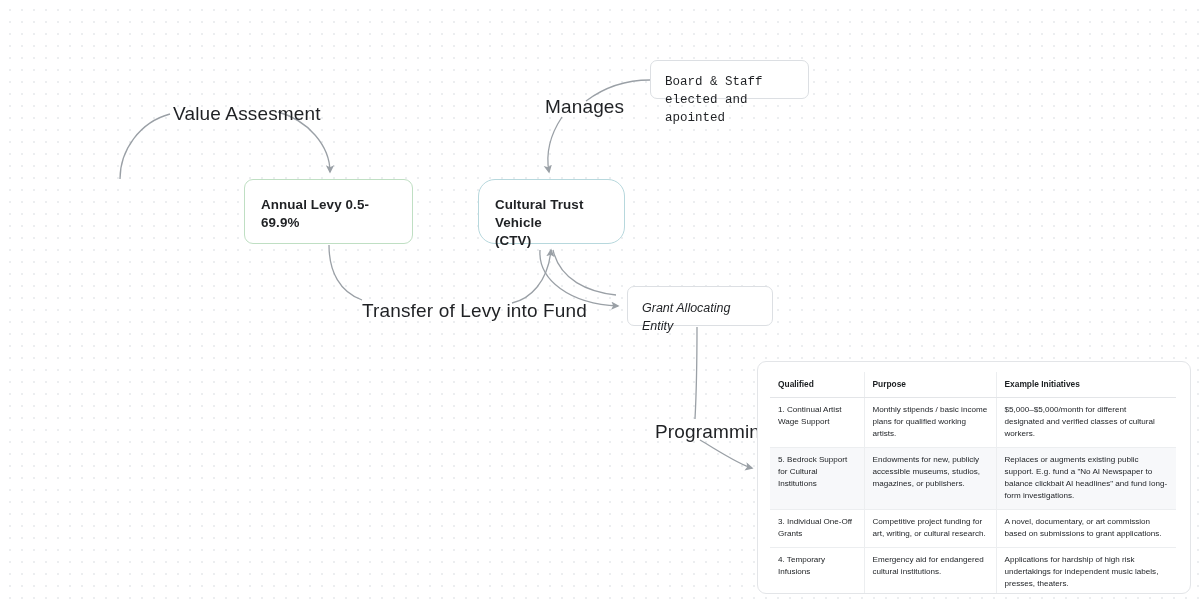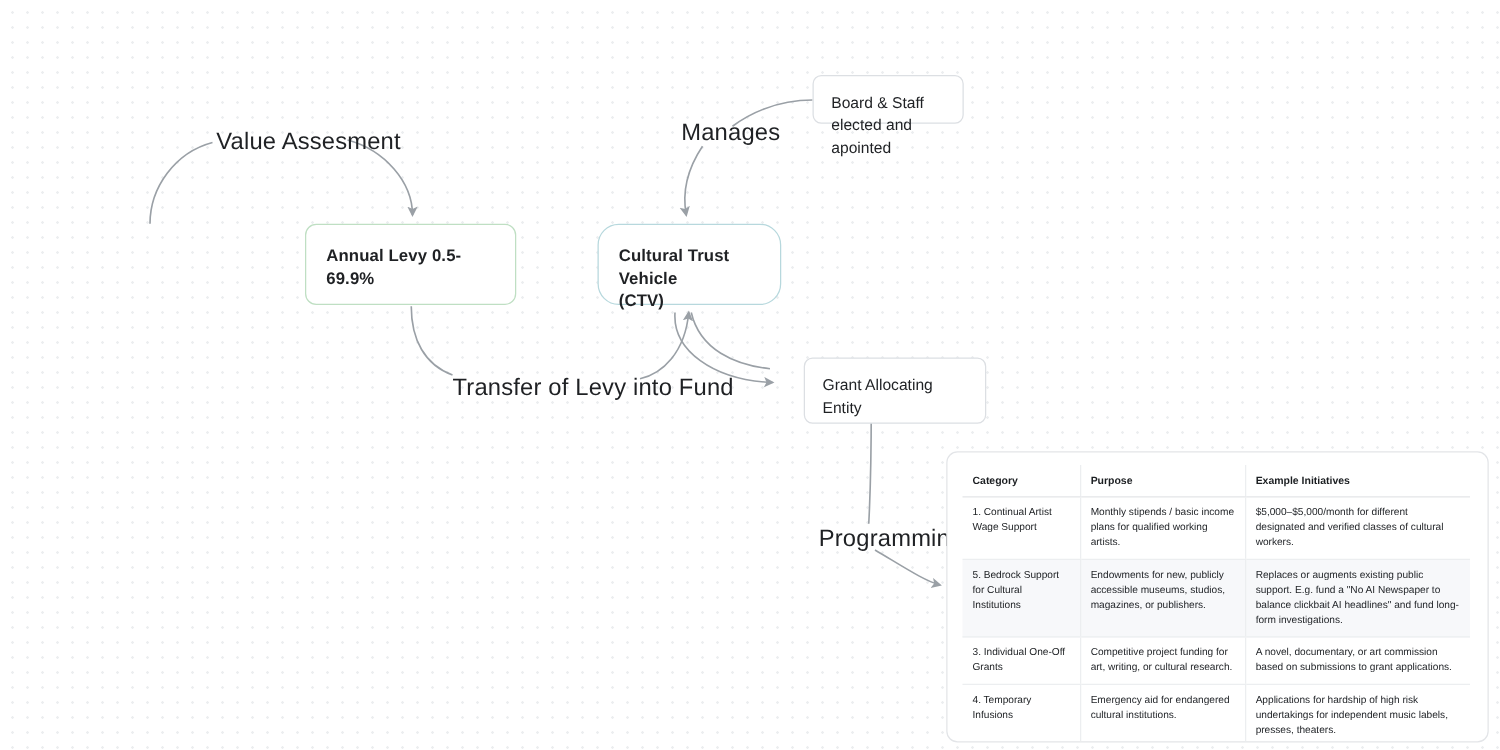--- a/index.html
+++ b/index.html
@@ -72,24 +72,24 @@
   #node-qualified {
     left: 20px;  top: 179px;  width: 195px; height: 65px;
   }
   #node-levy {
     left: 244px; top: 179px;  width: 169px; height: 65px;
   }
   #node-ctv {
     left: 478px; top: 179px;  width: 147px; height: 65px; border-radius: 17px;
   }
   #node-board {
-    left: 650px; top: 60px;   width: 121px; height: 39px;
+    left: 650px; top: 60px;   width: 159px; height: 39px; font-family: Liberation Mono, monospace;
   }
   #node-grant {
-    left: 643px; top: 286px;  width: 146px; height: 53px;
+    left: 627px; top: 286px;  width: 146px; height: 40px; font-style: italic;
   }
 
   
   .edge-label {
     position: absolute;
     font-size: 19px;
     color: #1f2124;
     white-space: nowrap;
     letter-spacing: .15px;
   }
@@ -202,21 +202,21 @@
 
   <div id="table-panel">
     <table class="grants">
       <colgroup>
           <col class="c1">
           <col class="c2">
           <col class="c3">
         </colgroup>
       <thead>
         <tr>
-          <th>Category</th>
+          <th>Qualified</th>
           <th>Purpose</th>
           <th>Example Initiatives</th>
         </tr>
       </thead>
       <tbody>
         <tr>
           <td class="cat">1. Continual Artist Wage Support</td>
           <td>Monthly stipends / basic income plans for qualified working artists.</td>
           <td>$5,000–$5,000/month for different designated and verified classes of cultural workers.</td>
         </tr>

